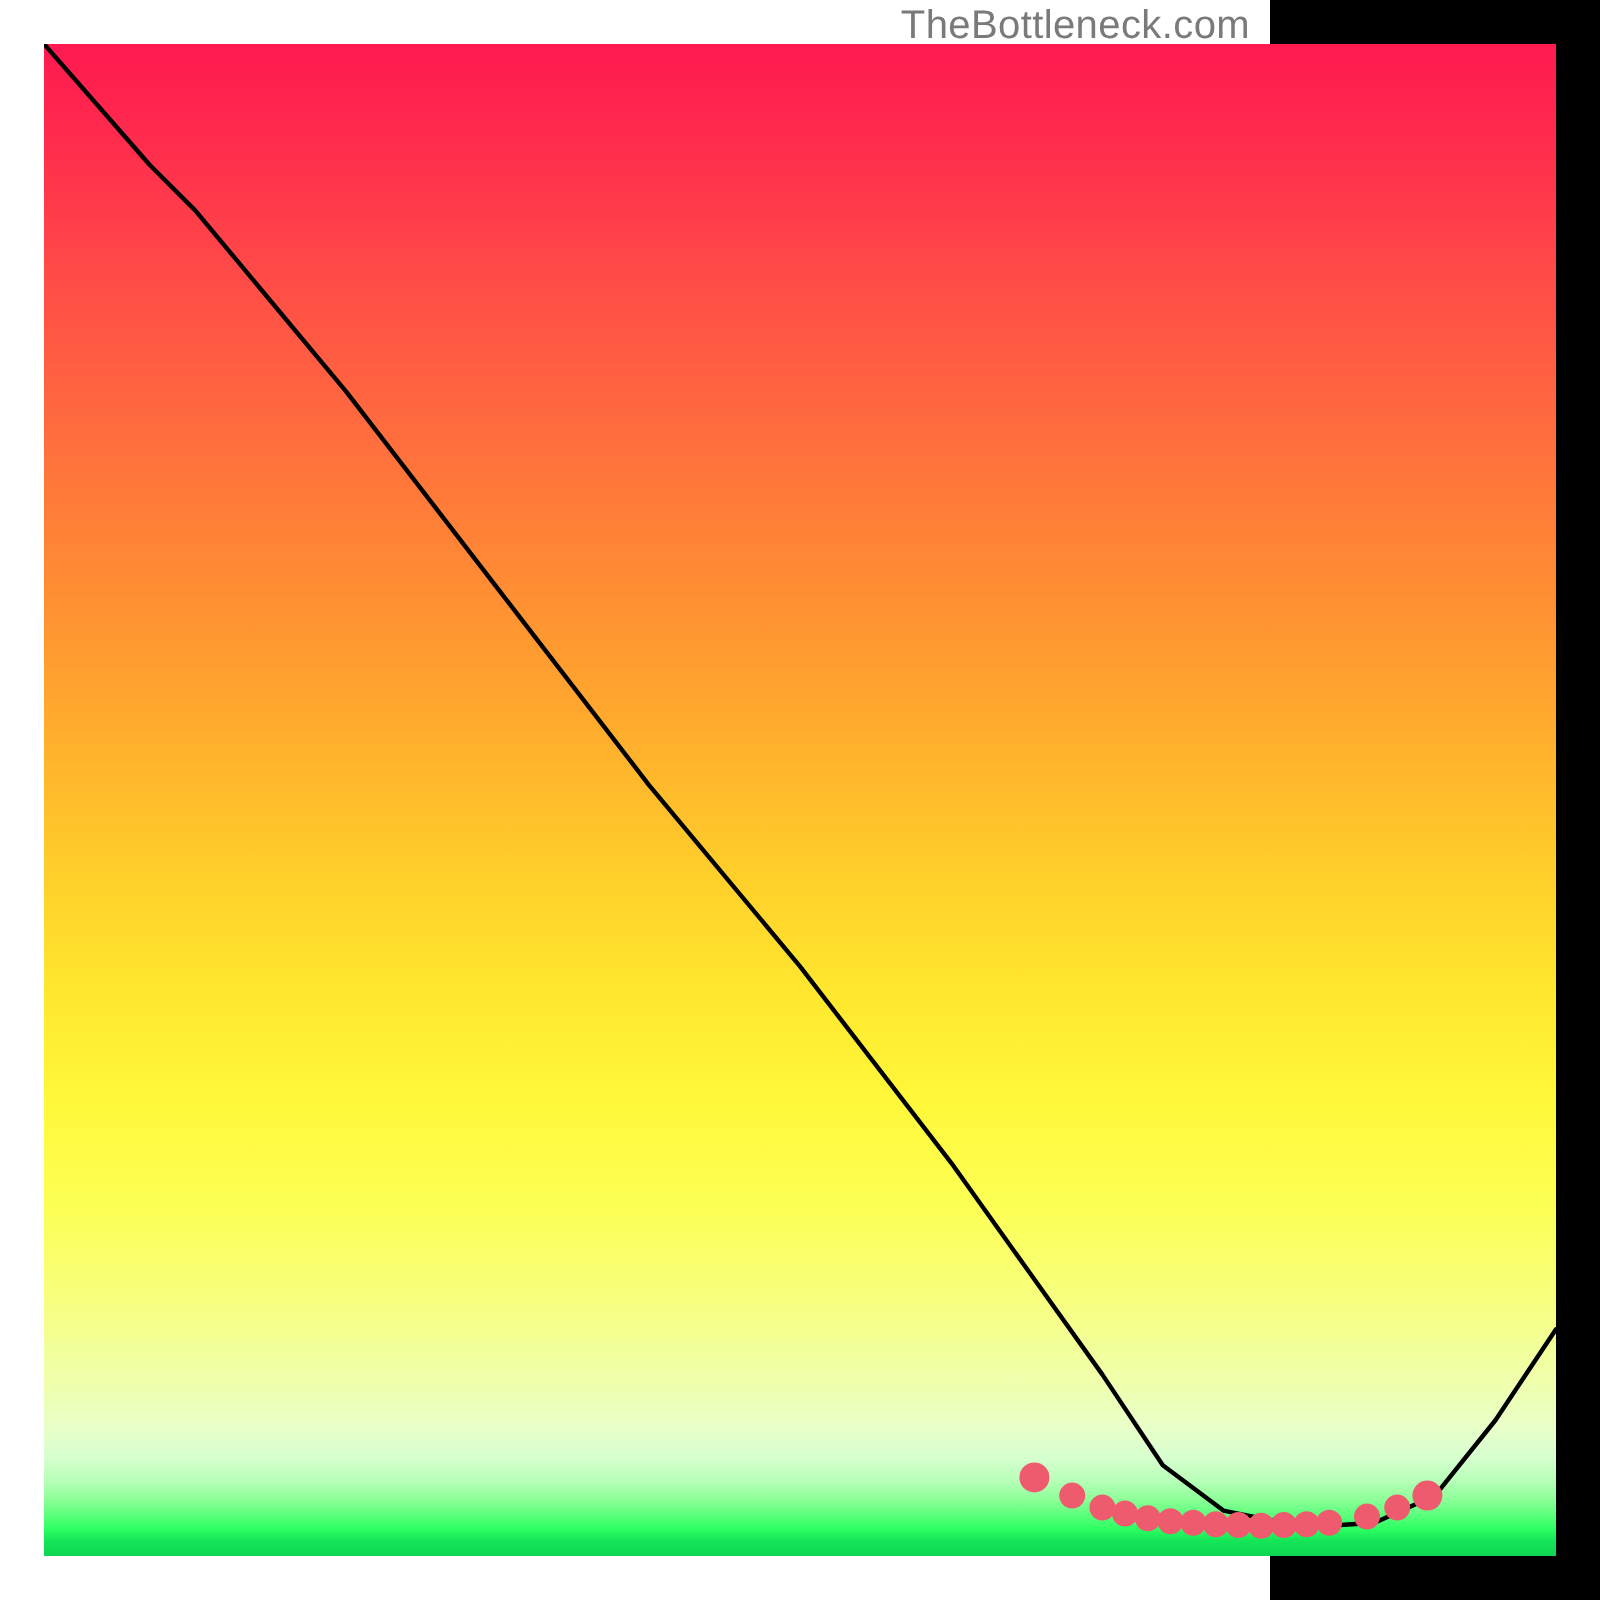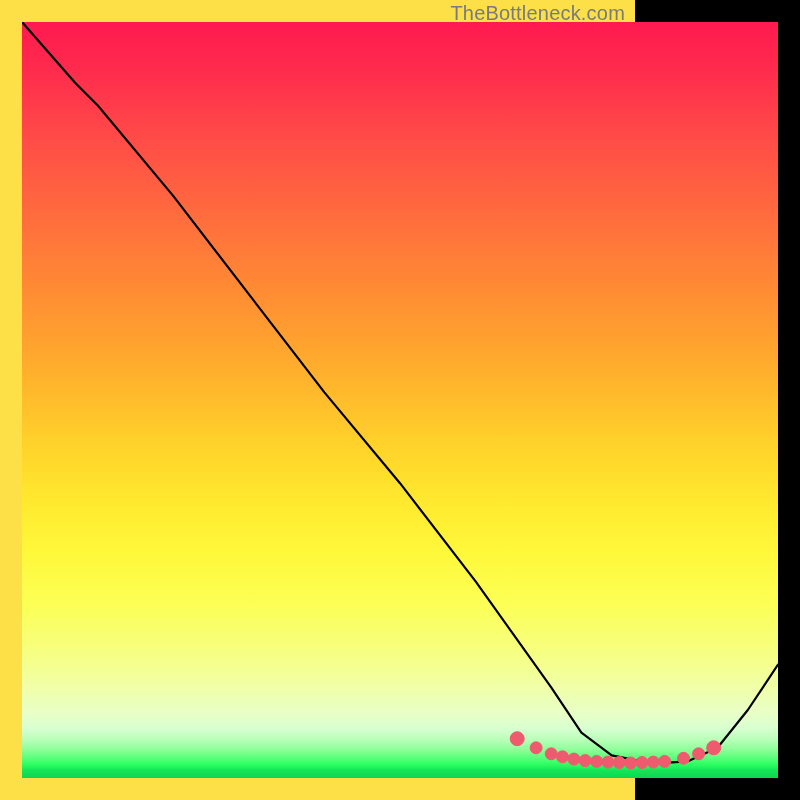--- a/index.html
+++ b/index.html
@@ -8,21 +8,21 @@
     width: 800px;
     height: 800px;
     background: #000;
     overflow: hidden;
     font-family: Arial, Helvetica, sans-serif;
   }
   .stage {
     position: relative;
     width: 635px;
     height: 800px;
-    background: #fde047;
+    background: #ffffff;
   }
   .plot {
     position: absolute;
     left: 22px;
     top: 22px;
     width: 756px;
     height: 756px;
     
     background: linear-gradient(
       to bottom,

